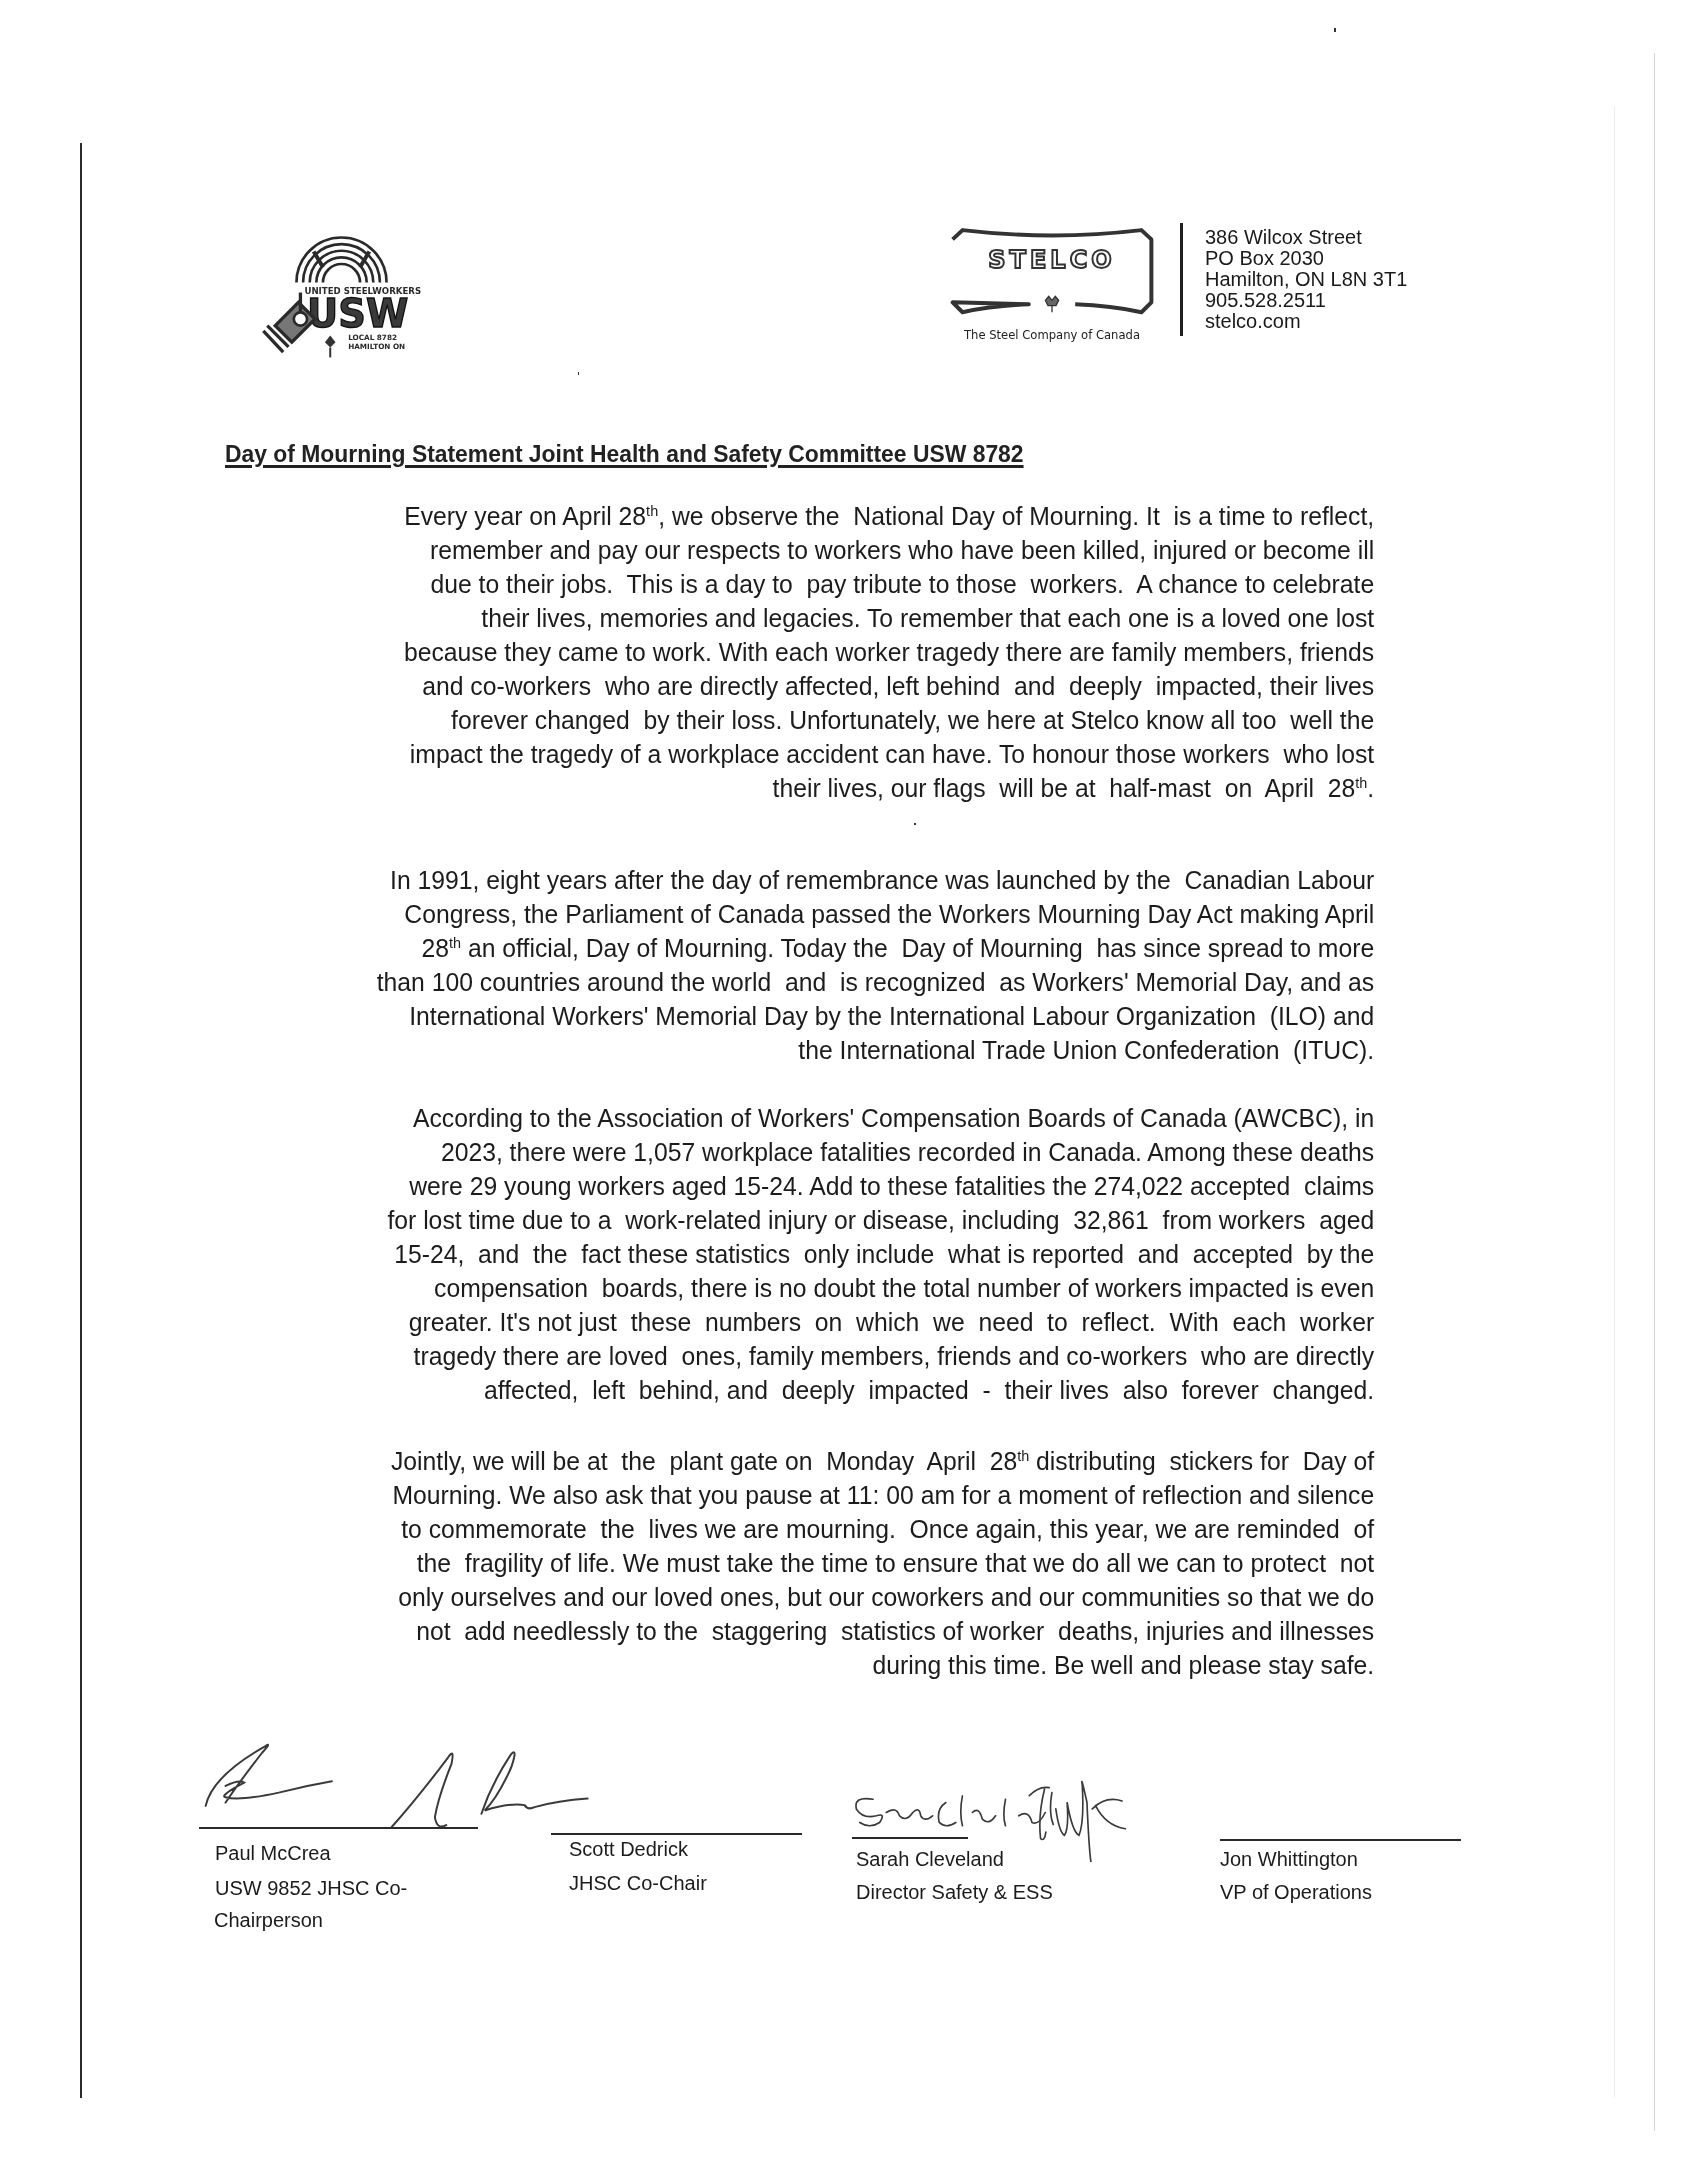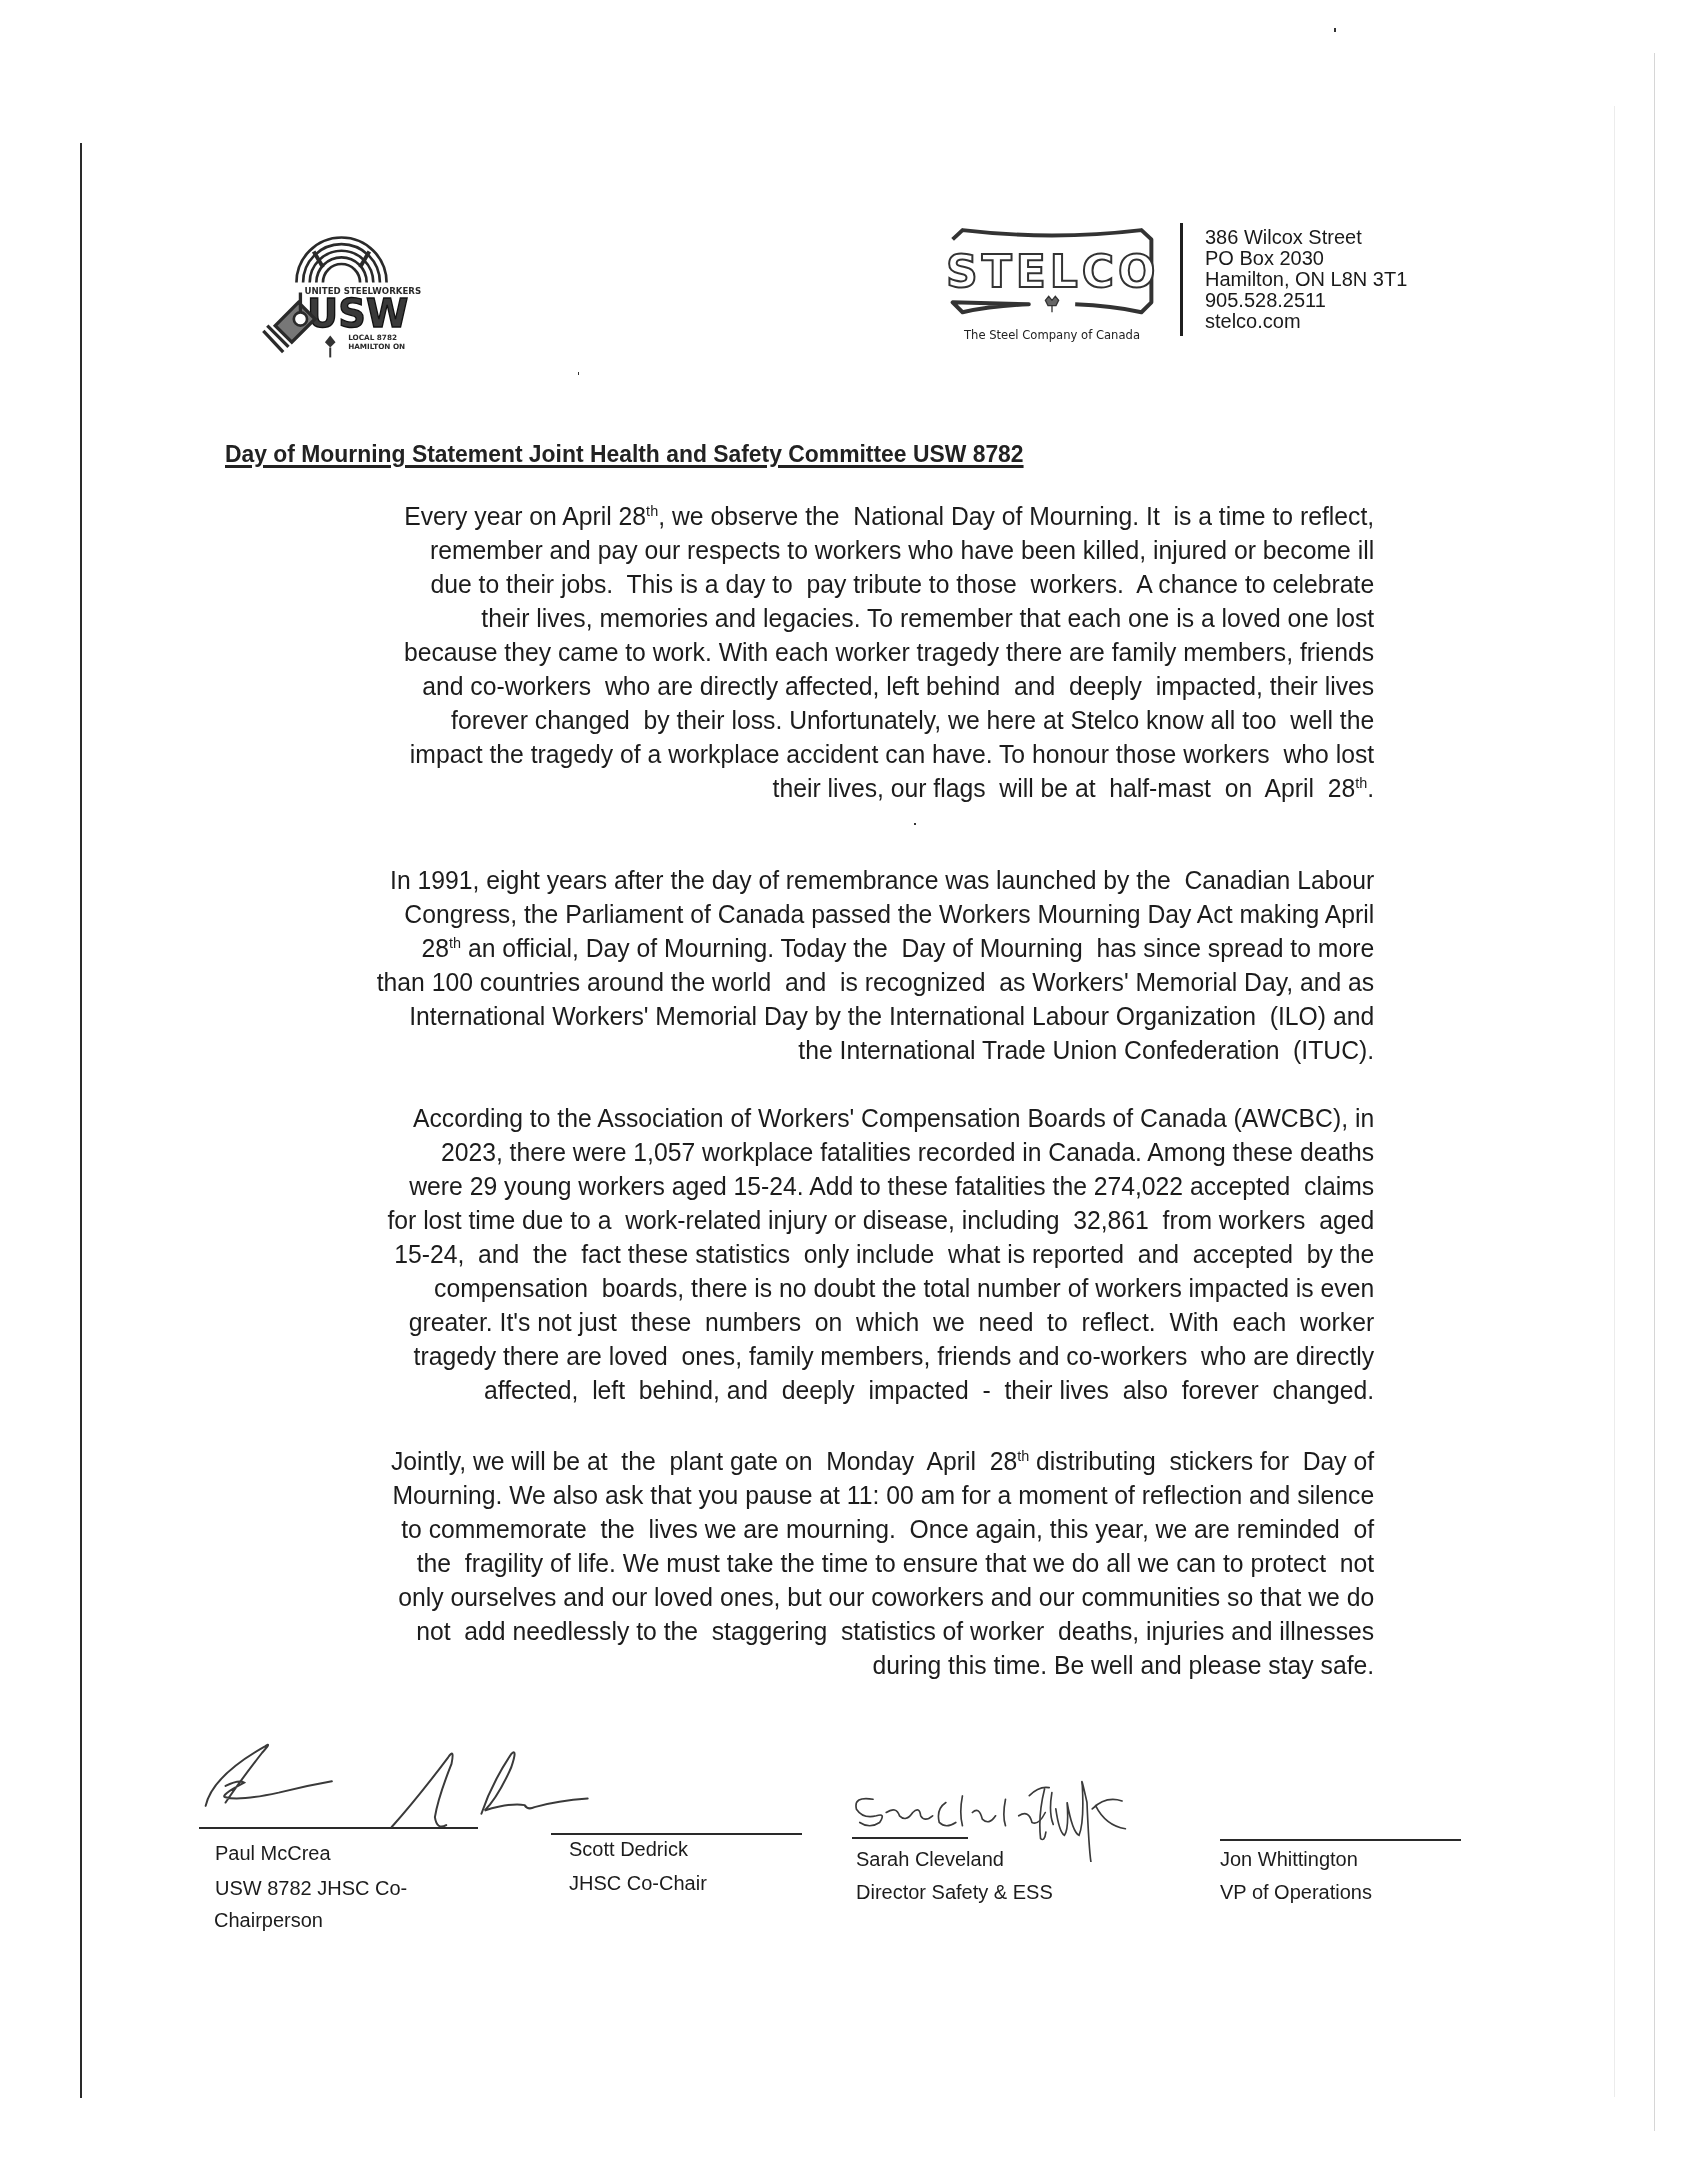--- a/index.html
+++ b/index.html
@@ -70,21 +70,21 @@
       width: 212px;
       height: 93px;
     }
     .stelco-word {
       position: absolute;
       left: 0;
       top: 20px;
       width: 212px;
       text-align: center;
       font-family: "DejaVu Sans", sans-serif;
-      font-size: 44px;
+      font-size: 24px;
       font-weight: bold;
       letter-spacing: 4px;
       color: #fff;
       -webkit-text-stroke: 2px #333;
     }
     .stelco-tagline {
       position: absolute;
       left: 0;
       top: 101px;
       width: 212px;
@@ -278,21 +278,21 @@
 </section>
 
 <section>
 
   <div class="sig-block">
     <svg class="sig-scribble" style="left:199px;top:1736px;" width="186" height="80" viewBox="0 0 280 120">
       <path d="M10 105 Q20 60 100 15 Q110 8 95 25 Q60 70 40 100 M40 75 Q60 65 68 70 Q30 90 40 92 Q60 98 120 85 Q160 75 200 68" fill="none" stroke="#3a3a3a" stroke-width="3" stroke-linecap="round"></path>
     </svg>
     <div class="sig-line" style="left:199px;top:1827px;width:279px;"></div>
     <div class="sig-name" style="left:215px;top:1841px;">Paul McCrea</div>
-    <div class="sig-title" style="left:215px;top:1876px;">USW 8782 JHSC Co-</div>
+    <div class="sig-title" style="left:215px;top:1876px;">USW 9852 JHSC Co-</div>
     <div class="sig-title" style="left:214px;top:1908px;">Chairperson</div>
   </div>
 
   <div class="sig-block">
     <svg class="sig-scribble" style="left:385px;top:1744px;" width="226" height="93" viewBox="0 0 340 140">
       <path d="M10 125 Q50 80 95 20 Q105 5 100 30 Q80 80 75 110 Q78 130 92 122" fill="none" stroke="#3a3a3a" stroke-width="3" stroke-linecap="round"></path>
       <path d="M145 105 Q160 60 190 15 Q200 5 190 35 Q170 80 150 100 Q190 88 210 92 Q215 100 225 95 Q260 85 305 82" fill="none" stroke="#3a3a3a" stroke-width="3" stroke-linecap="round"></path>
     </svg>
     <div class="sig-line" style="left:551px;top:1833px;width:251px;"></div>
     <div class="sig-name" style="left:569px;top:1837px;">Scott Dedrick</div>

